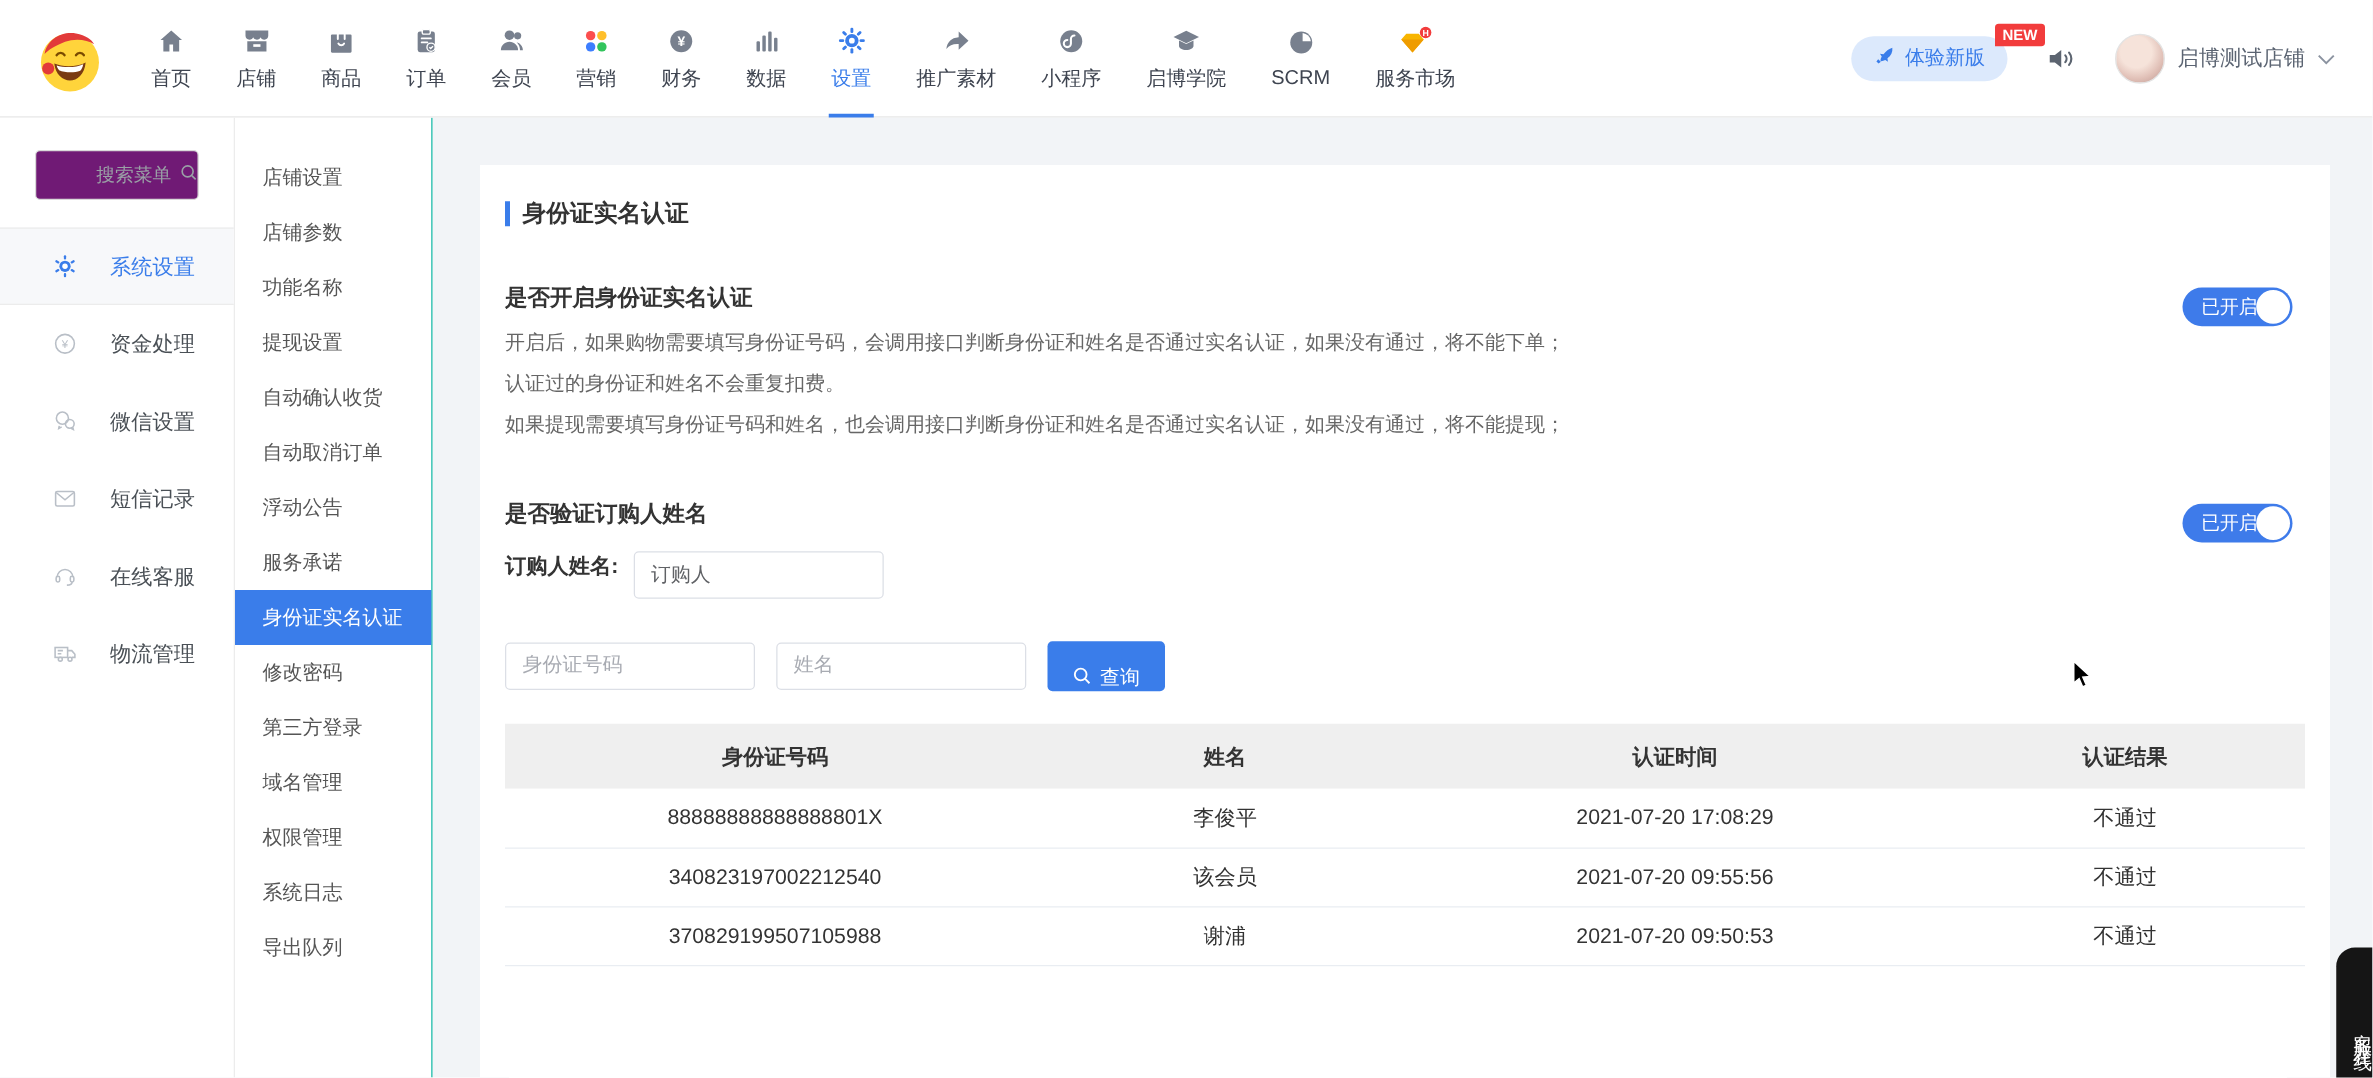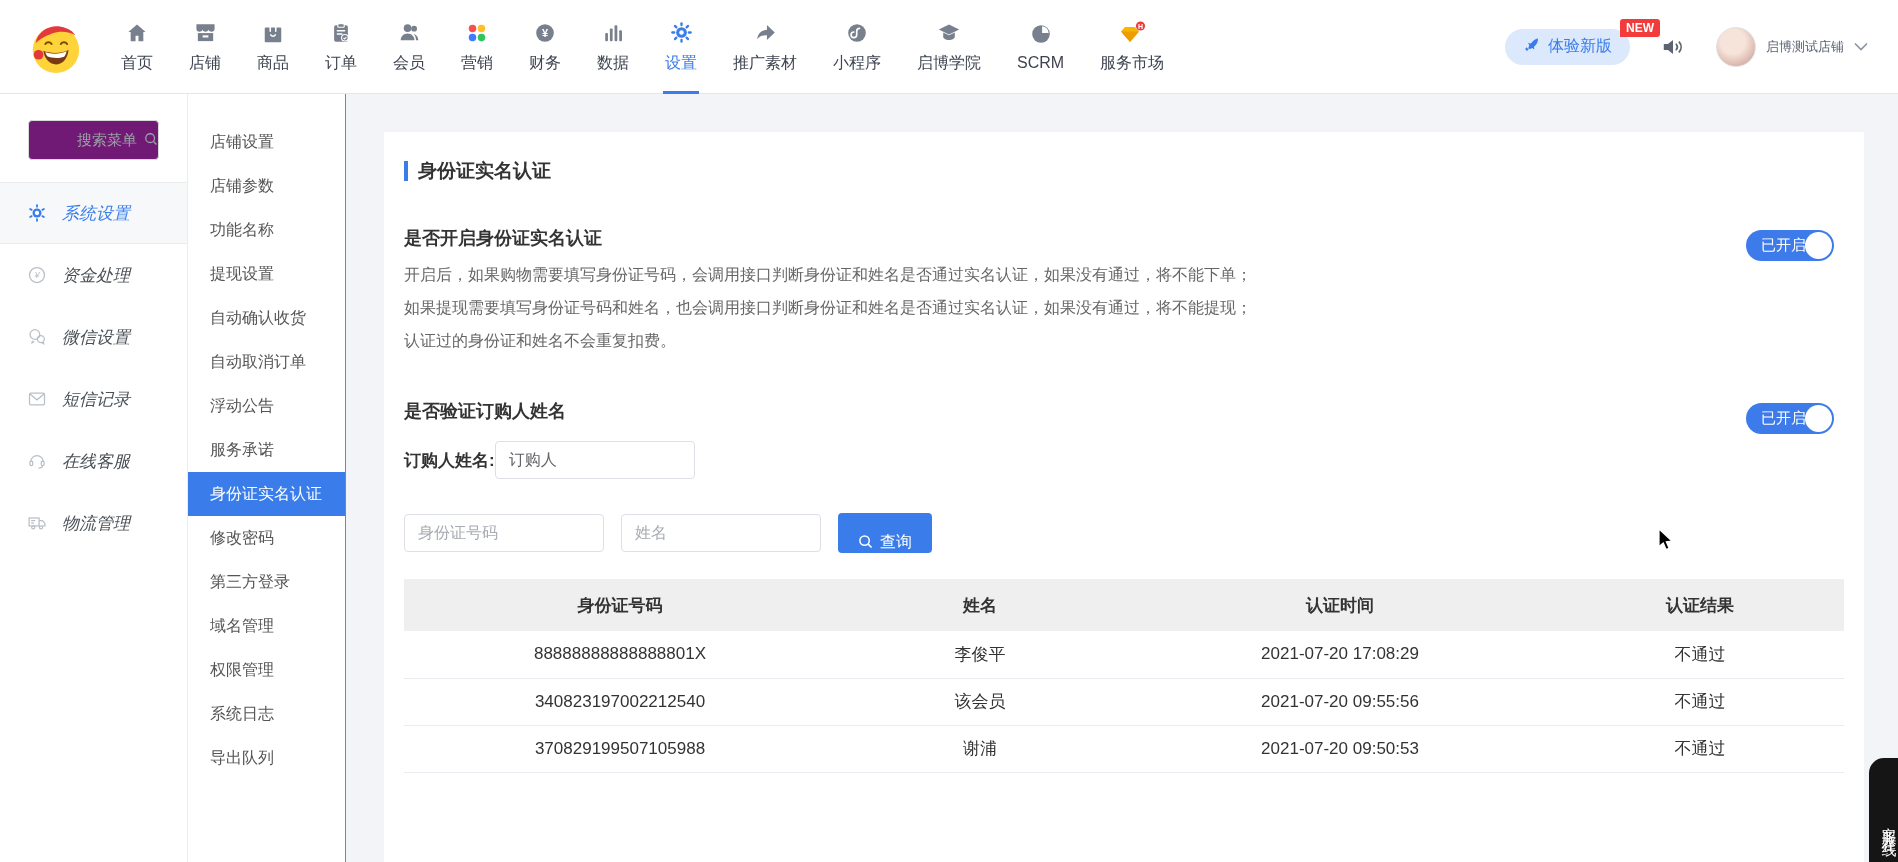--- a/index.html
+++ b/index.html
@@ -11,29 +11,29 @@
   .logo { width:58px; height:58px; flex-shrink:0; cursor:pointer; }
   .nav { display:flex; margin-left:34px; gap:30px; }
   .nav-item { display:flex; flex-direction:column; align-items:center; justify-content:center; gap:7px; cursor:pointer; color:#3e4450; font-size:16px; position:relative; height:94px; padding:0 3px; }
   .nav-item .ico { height:26px; display:flex; align-items:center; }
   .nav-item.active { color:#3a7dea; }
   .nav-item.active::after { content:""; position:absolute; bottom:0; left:50%; transform:translateX(-50%); width:36px; height:3px; background:#3a7dea; }
   .hdr-right { margin-left:auto; display:flex; align-items:center; gap:30px; }
   .try-new { position:relative; background:#dce9fc; color:#3a7dea; height:36px; border-radius:18px; display:flex; align-items:center; gap:8px; padding:0 18px; font-size:16px; cursor:pointer; }
   .new-badge { position:absolute; top:-10px; right:-30px; background:#f23c3c; color:#fff; font-size:12px; padding:2px 6px; border-radius:3px 3px 3px 0; font-weight:bold; }
   .avatar { width:40px; height:40px; border-radius:50%; background:radial-gradient(circle at 42% 36%, #f6e3da 0 38%, #e0bfb6 66%, #b9948e 100%); border:1px solid #e3e3e3; cursor:pointer; }
-  .store { display:flex; align-items:center; gap:10px; cursor:pointer; color:#5b6472; font-size:13px; }
+  .store { display:flex; align-items:center; gap:10px; cursor:pointer; color:#5b6472; font-size:17px; }
   .speaker { cursor:pointer; display:flex; }
 
   
   .page-body { display:flex; height:768px; }
   .sidebar1 { width:188px; background:#fff; border-right:1px solid #ececec; flex-shrink:0; }
   .search-wrap { padding:26px 28px 22px; }
   .menu-search { width:100%; height:40px; border:1px solid #d9d9d9; border-radius:4px; display:flex; align-items:center; justify-content:flex-end; gap:7px; color:#9aa0a6; font-size:15px; background:#701a75; cursor:text; }
-  .s1-item { height:62px; display:flex; align-items:center; padding-left:27px; gap:15px; font-size:17px; color:#4a5056; cursor:pointer;font-style:italic; }
+  .s1-item { height:62px; display:flex; align-items:center; padding-left:42px; gap:26px; font-size:17px; color:#4a5056; cursor:pointer; }
   .s1-item .s1-ico { display:flex; color:#b9bfc7; }
   .s1-item.active { color:#3a7dea; background:#f7f8fa; border-top:1px solid #ececec; border-bottom:1px solid #ececec; }
   .s1-item.active .s1-ico { color:#3a7dea; }
 
   .sidebar2 { width:158px; background:#fff; border-right:1px solid #14b8a6; flex-shrink:0; padding-top:26px; }
   .s2-item { height:44px; display:flex; align-items:center; padding-left:22px; font-size:16px; color:#555; cursor:pointer; }
   .s2-item.active { background:#3a7dea; color:#fff; }
 
   
   .main { flex:1; padding:38px 34px 0 38px; }
@@ -45,21 +45,21 @@
   .recharge-btn { margin:0 20px; background:#3479e8; color:#fff; font-size:15px; border:none; border-radius:3px; padding:8px 19px; cursor:pointer; }
   .bonus { color:#3cb528; font-size:17px; }
 
   .section { margin-top:42px; position:relative; padding-right:210px; }
   .sec-title { font-size:18px; font-weight:bold; color:#333; }
   .sec-desc { margin-top:8px; font-size:16px; color:#666; line-height:33px; }
   .toggle { position:absolute; right:10px; top:4px; width:88px; height:31px; background:#3e7bea; border-radius:16px; display:flex; align-items:center; cursor:pointer; }
   .toggle .t-label { color:#fff; font-size:15px; margin-left:15px; }
   .toggle .knob { position:absolute; right:2px; top:2px; width:27px; height:27px; border-radius:50%; background:#fff; }
 
-  .field-row { margin-top:18px; display:flex; align-items:center; font-size:17px; font-weight:bold; color:#333; }
+  .field-row { margin-top:18px; display:flex; gap:12px; font-size:17px; font-weight:bold; color:#333; }
   .text-input { width:200px; height:38px; border:1px solid #dcdfe6; border-radius:4px; padding:0 13px; font-size:16px; color:#606266; outline:none; font-family:inherit; }
   .text-input::placeholder { color:#a8abb2; }
 
   .filter-row { margin-top:34px; display:flex; gap:17px; align-items:center; }
   .search-btn { width:94px; height:40px; background:#3a7dea; color:#fff; border:none; border-radius:4px; font-size:16px; display:flex; align-items:flex-end; justify-content:center; gap:7px; cursor:pointer; }
 
   table.auth { margin-top:26px; width:100%; border-collapse:collapse; font-size:17px; }
   table.auth th { background:#efefef; height:52px; font-weight:bold; color:#333; }
   table.auth td { height:47px; text-align:center; color:#333; border-bottom:1px solid #e9edf2; background:#fff; }
   td.result { color:#f0516d; }
@@ -368,22 +368,22 @@
       <div class="card-title">
         <span class="title-bar"></span>
         <span>身份证实名认证</span>
       </div>
 
 
       <div class="section">
         <div class="sec-title">是否开启身份证实名认证</div>
         <div class="sec-desc">
           <div>开启后，如果购物需要填写身份证号码，会调用接口判断身份证和姓名是否通过实名认证，如果没有通过，将不能下单；</div>
+          <div>认证过的身份证和姓名不会重复扣费。</div>
           <div>如果提现需要填写身份证号码和姓名，也会调用接口判断身份证和姓名是否通过实名认证，如果没有通过，将不能提现；</div>
-          <div>认证过的身份证和姓名不会重复扣费。</div>
         </div>
         <div class="toggle">
           <span class="t-label">已开启</span>
           <span class="knob"></span>
         </div>
       </div>
 
       <div class="section">
         <div class="sec-title">是否验证订购人姓名</div>
         <div class="field-row">

